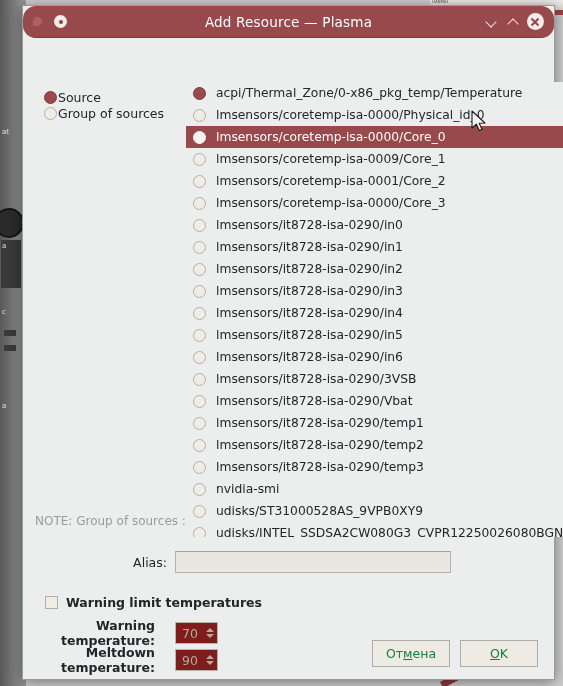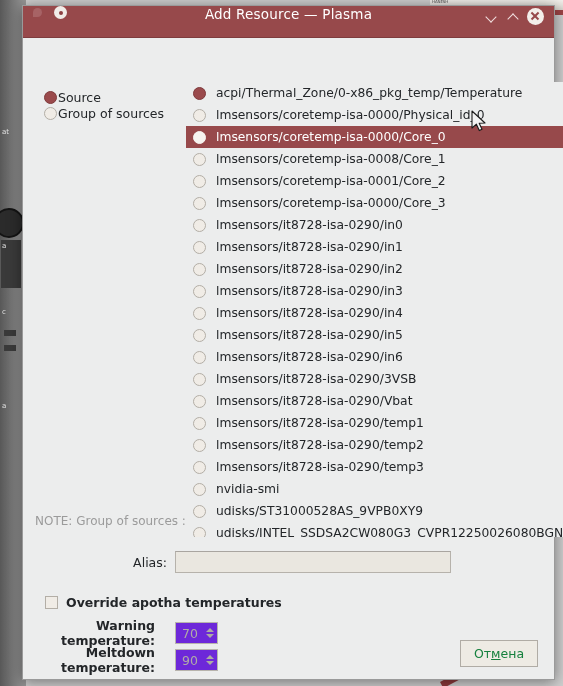--- a/index.html
+++ b/index.html
@@ -31,22 +31,23 @@
   
   #dialog{
     position:absolute;left:22px;top:5px;width:531px;height:673px;
     background:#eceded;border:1px solid #9a9a9a;
     box-shadow:0 2px 14px rgba(0,0,0,.45);
     display:flex;flex-direction:column;
   }
   
   #titlebar{
     height:31px;min-height:31px;background:#97494b;
-    display:flex;align-items:flex-start;position:relative;
+    display:flex;align-items:center;position:relative;
     border-bottom:1px solid #7e3c3e;
+    border-radius:13px;
   }
   .tb-icon-a{width:13px;height:13px;margin-left:9px;position:relative;opacity:.55;}
   .tb-icon-a:before{content:"";position:absolute;left:1px;top:2px;width:9px;height:9px;
     border-radius:50% 50% 50% 0;background:#b4797b;}
   .tb-icon-b{width:13px;height:13px;margin-left:9px;border-radius:50%;
     background:#f1ece8;display:flex;align-items:center;justify-content:center;}
   .tb-icon-b:after{content:"";width:4px;height:4px;border-radius:50%;background:#8d4042;}
   #tb-title{position:absolute;left:0;right:0;text-align:center;color:#ffffff;
     font-size:13.5px;letter-spacing:.2px;pointer-events:none;}
   .tb-ctrls{margin-left:auto;display:flex;align-items:center;gap:2px;padding-right:9px;}
@@ -92,21 +93,21 @@
     padding:0 5px;outline:none;font-family:inherit;}
 
   
   #override-row{position:absolute;left:22px;top:557px;display:flex;align-items:center;gap:8px;}
   .cbox{width:13px;height:13px;box-sizing:border-box;background:#f0ece6;border:1px solid #b3aea6;flex:none;}
   #override-lbl{font-size:12.5px;color:#232629;font-weight:bold;}
 
   .spin-row{position:absolute;height:22px;display:flex;align-items:center;}
   .spin-lbl{width:152px;text-align:right;font-size:12.5px;color:#232629;
     font-weight:bold;padding-right:20px;box-sizing:border-box;}
-  .spin{width:43px;height:22px;box-sizing:border-box;background:#6d28d9;
+  .spin{width:43px;height:22px;box-sizing:border-box;background:#7f1d1d;
     border:1px solid #b8b4ad;display:flex;align-items:center;}
   .spin .val{flex:1;font-size:12.5px;color:#b0aca6;padding-left:6px;}
   .spin .arrows{width:14px;height:100%;display:flex;flex-direction:column;
     align-items:center;justify-content:center;gap:2px;}
   .ar{width:0;height:0;border-left:4px solid transparent;border-right:4px solid transparent;}
   .ar.up{border-bottom:4px solid #aeaaa4;}
   .ar.dn{border-top:4px solid #aeaaa4;}
 
   
   #btnbar{position:absolute;left:0;bottom:12px;width:531px;
@@ -186,21 +187,21 @@
         <div class="srcrow">
           <span class="radio"></span>
           <span class="lbl">lmsensors/coretemp-isa-0000/Physical_id_0</span>
         </div>
         <div class="srcrow sel">
           <span class="radio on-white"></span>
           <span class="lbl">lmsensors/coretemp-isa-0000/Core_0</span>
         </div>
         <div class="srcrow">
           <span class="radio"></span>
-          <span class="lbl">lmsensors/coretemp-isa-0008/Core_1</span>
+          <span class="lbl">lmsensors/coretemp-isa-0009/Core_1</span>
         </div>
         <div class="srcrow">
           <span class="radio"></span>
           <span class="lbl">lmsensors/coretemp-isa-0001/Core_2</span>
         </div>
         <div class="srcrow">
           <span class="radio"></span>
           <span class="lbl">lmsensors/coretemp-isa-0000/Core_3</span>
         </div>
         <div class="srcrow">
@@ -267,21 +268,21 @@
 
     <div id="note">NOTE: Group of sources :</div>
 
     <div id="alias-row">
       <div id="alias-lbl">Alias:</div>
       <input id="alias-input" type="text" placeholder="" style="">
     </div>
 
     <div id="override-row">
       <span class="cbox"></span>
-      <span id="override-lbl">Override apotha temperatures</span>
+      <span id="override-lbl">Warning limit temperatures</span>
     </div>
 
     <div class="spin-row" style="left:0;top:584px;width:531px;">
       <div class="spin-lbl">Warning temperature:</div>
       <div class="spin">
         <span class="val">70</span>
         <span class="arrows">
           <i class="ar up"></i>
           <i class="ar dn"></i>
         </span>
@@ -296,20 +297,23 @@
           <i class="ar up"></i>
           <i class="ar dn"></i>
         </span>
       </div>
     </div>
 
     <div id="btnbar">
       <div class="btn">
         <span><span>От</span><u>м</u><span>ена</span></span>
       </div>
+      <div class="btn">
+        <span><span></span><u>O</u><span>K</span></span>
+      </div>
     </div>
 
   </div>
 </div>
 
 <svg id="cursor" viewBox="0 0 16 23">
   <path d="M1 1 L1 18 L5.4 14.2 L8.3 20.6 L11 19.3 L8.2 13.2 L14 13 Z" fill="#f2f2f2" stroke="#1a1a1a" stroke-width="1.1" stroke-linejoin="round"></path>
 </svg>
 
 </body></html>

